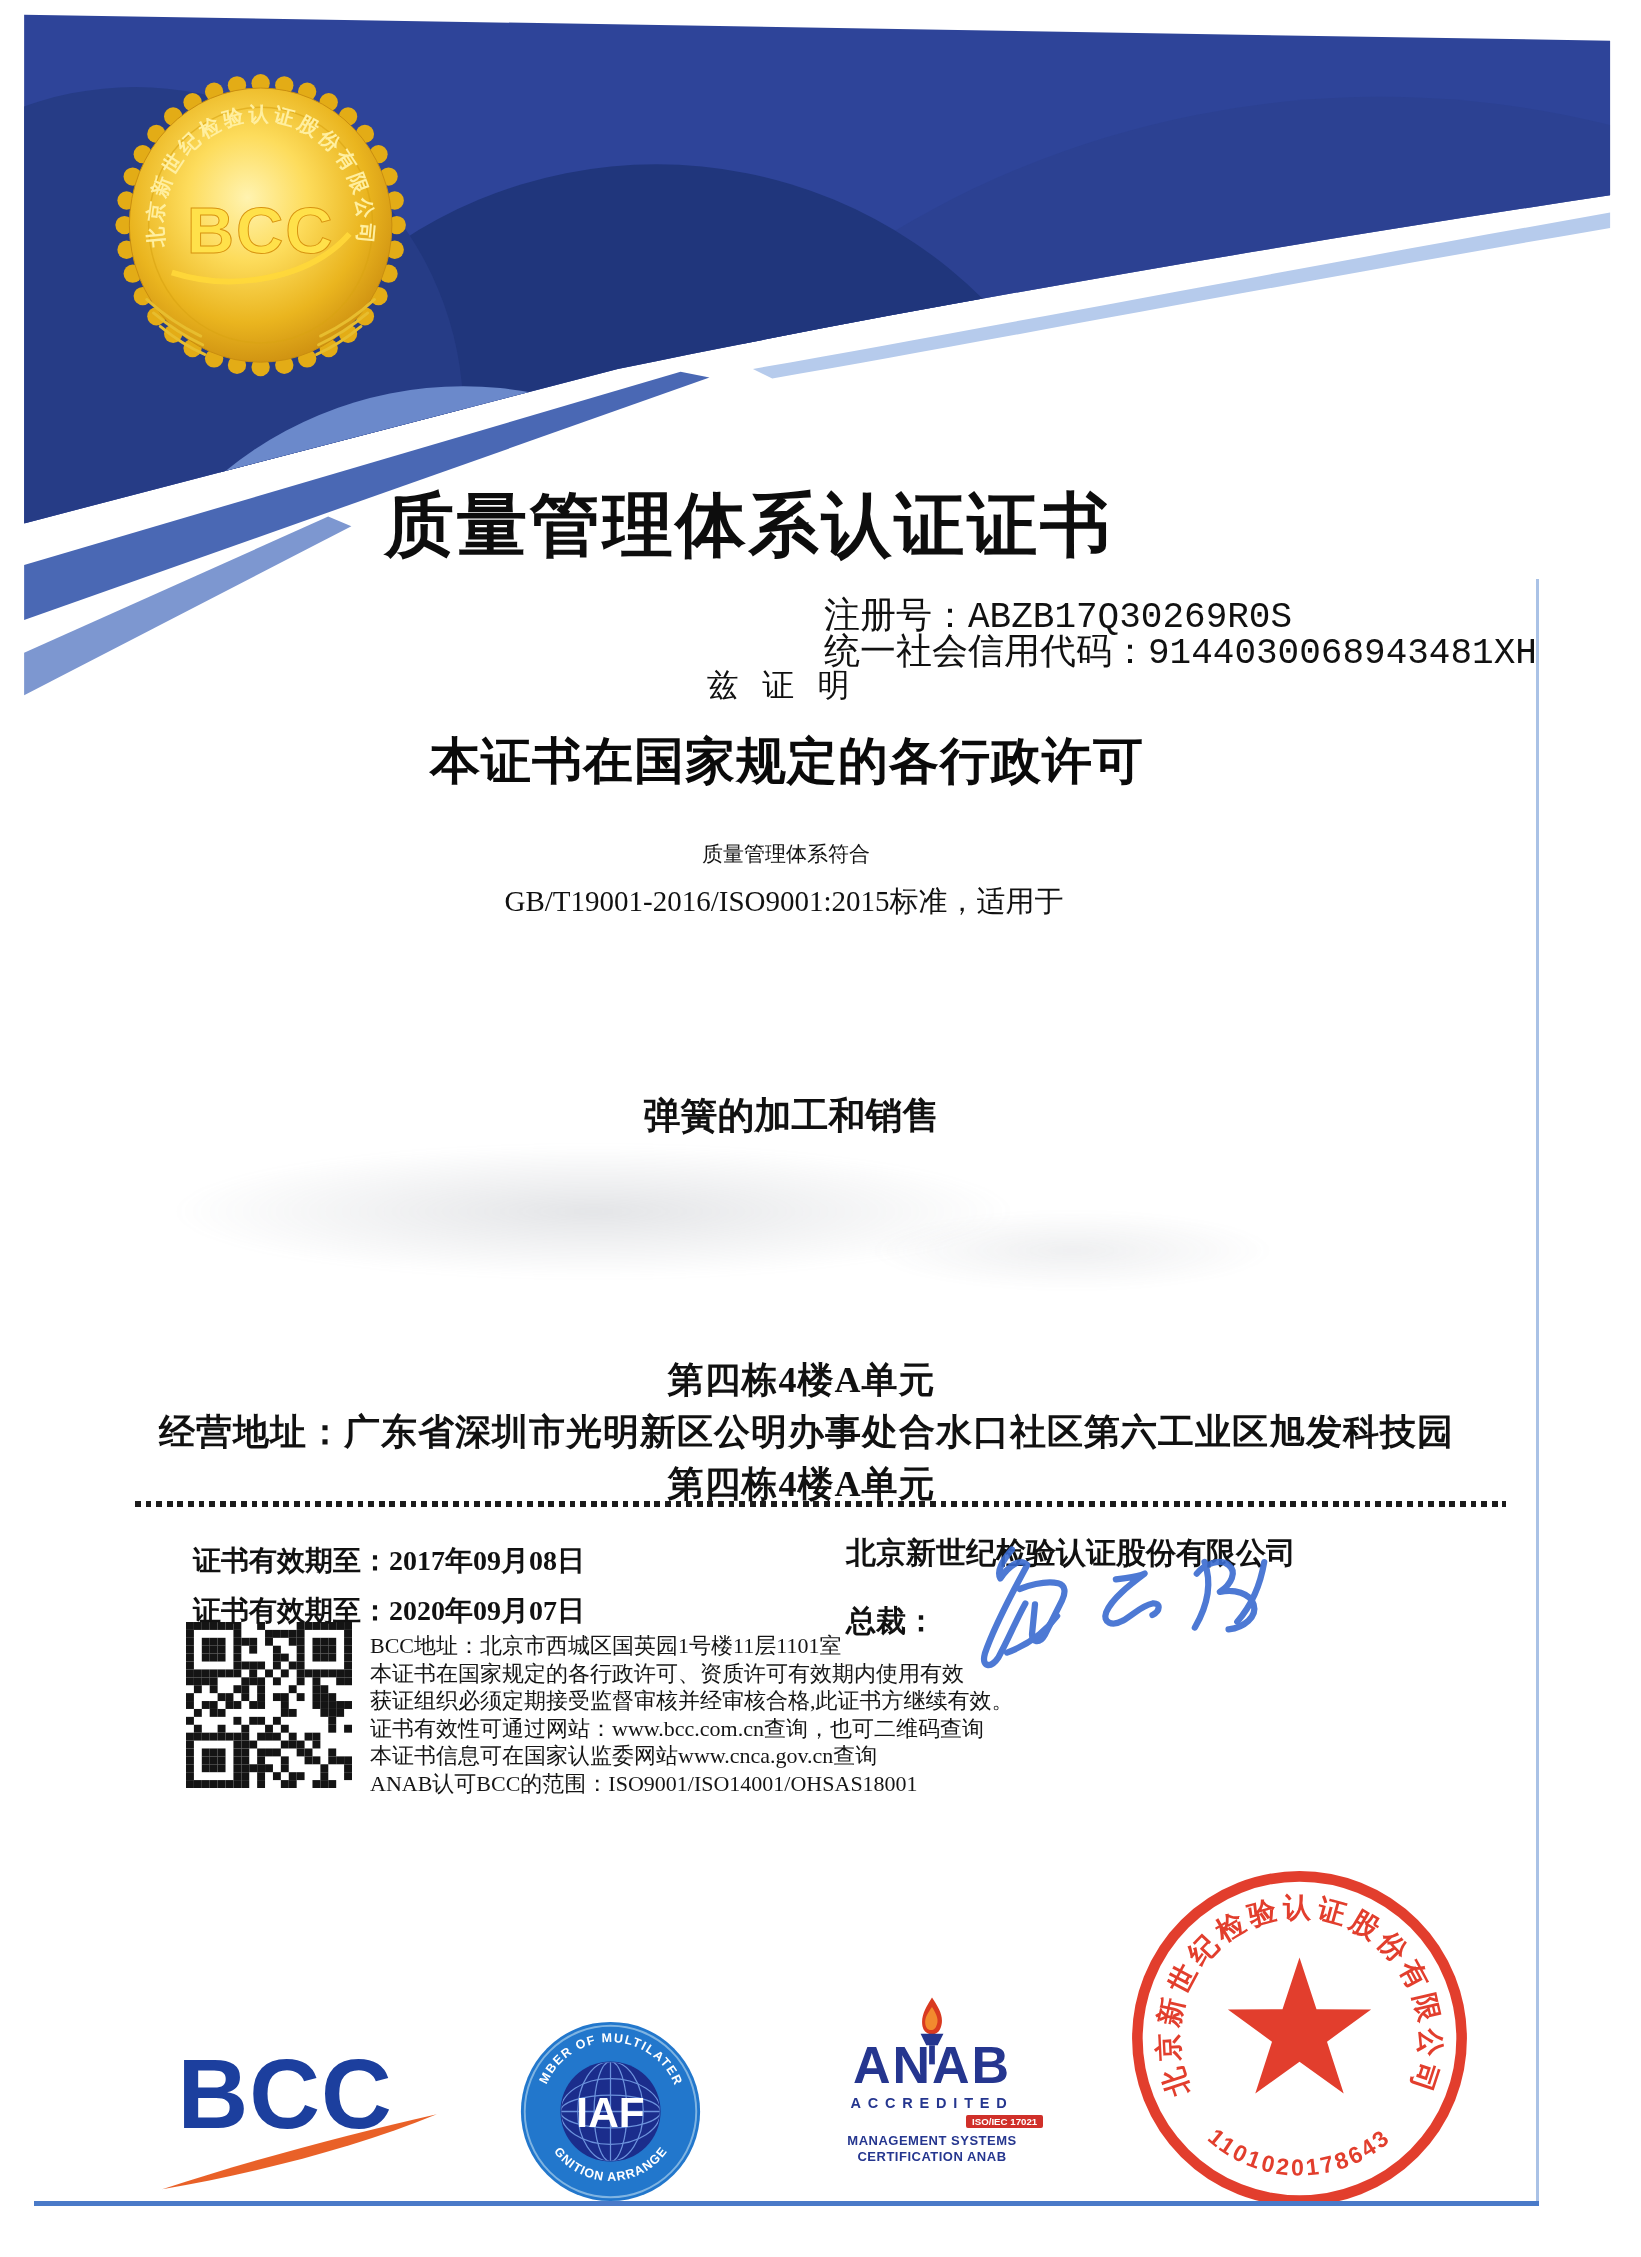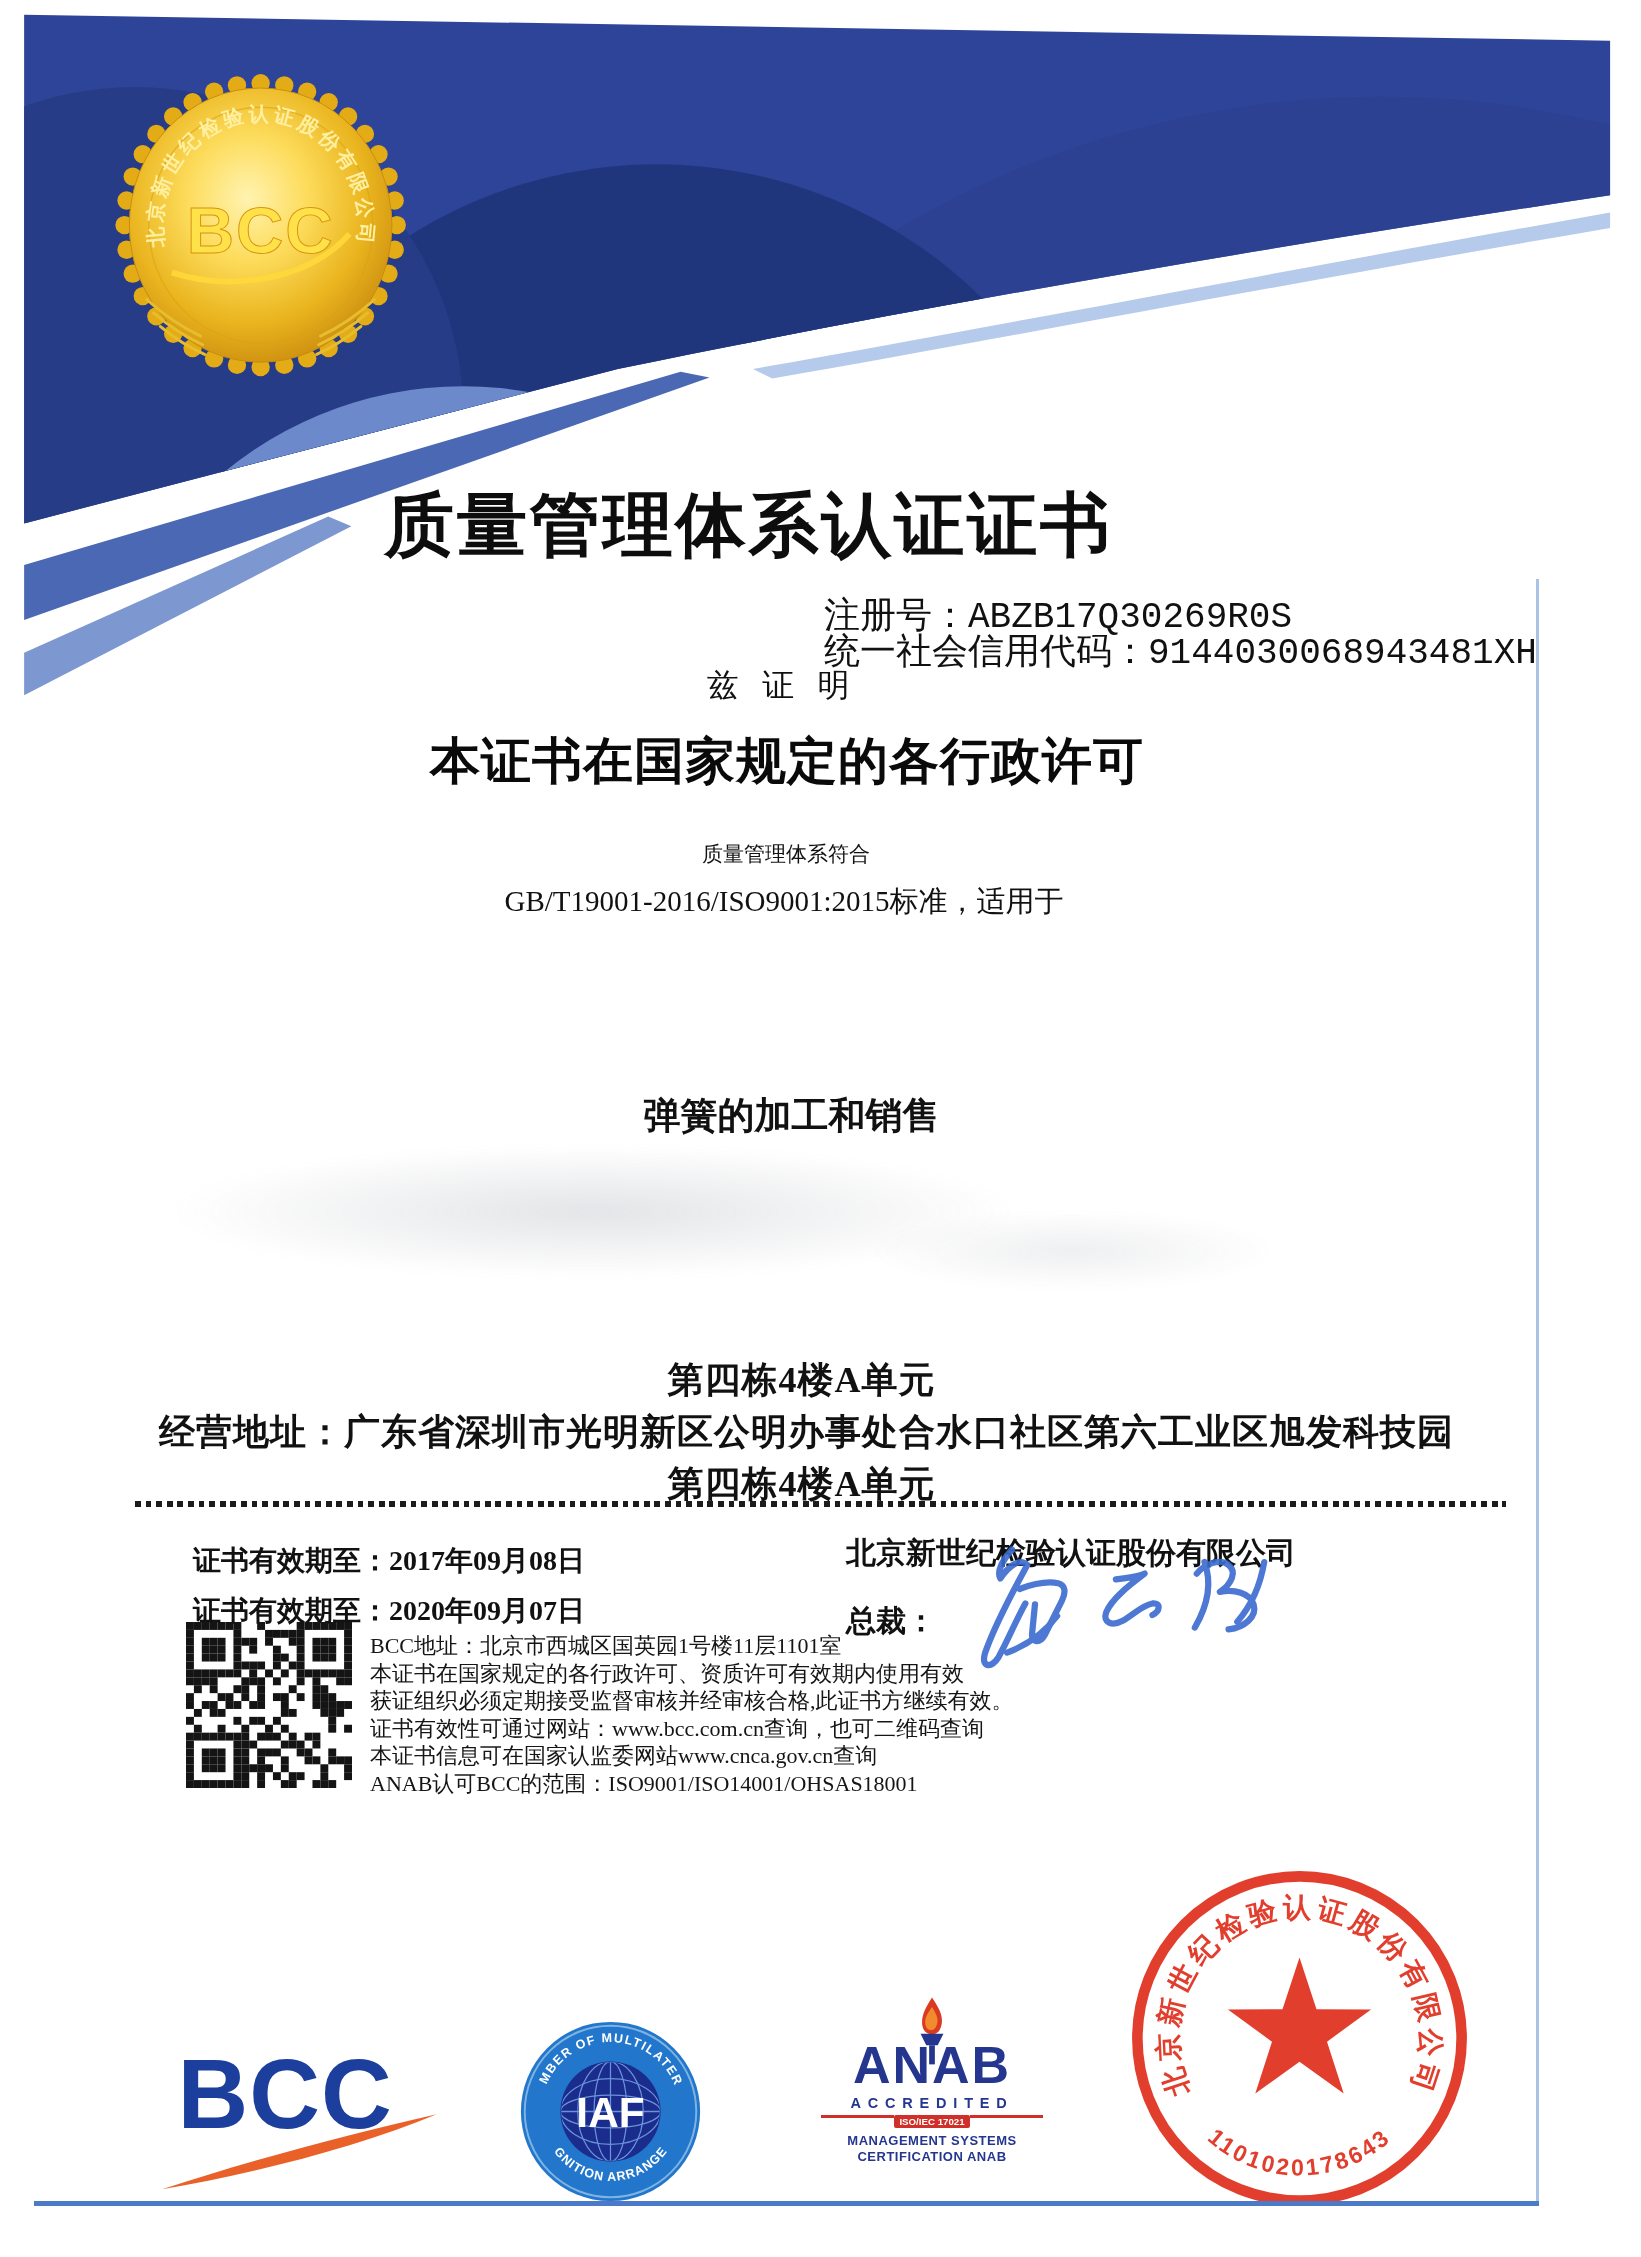--- a/index.html
+++ b/index.html
@@ -27,21 +27,21 @@
   .vline{left:1536px;top:579px;width:2.9px;height:1627px;background:#aac2e6;}
   .hrule{left:34px;top:2201px;width:1505px;height:4.8px;background:#4a7ac8;}
   
   .bcc-logo{left:162px;top:2045px;width:290px;height:154px;}
   .bcc-text{font-family:"Liberation Sans","DejaVu Sans",sans-serif;font-size:98px;font-weight:bold;
             color:#1c3f9e;letter-spacing:1px;line-height:1;}
   .anab{left:821px;top:1995px;width:222px;text-align:center;color:#25368f;
         font-family:"Liberation Sans","DejaVu Sans",sans-serif;}
   .anab-name{margin-top:44px;font-size:52px;font-weight:bold;letter-spacing:1.9px;line-height:1;}
   .anab-accr{margin-top:3.9px;font-size:14.5px;font-weight:bold;letter-spacing:6.8px;}
-  .anab-bar{display:flex;align-items:flex-start;margin-top:3.9px;}
+  .anab-bar{display:flex;align-items:flex-end;margin-top:3.9px;flex-direction:column;}
   .anab-bar .ln{flex:1;height:2.9px;background:#d0302a;}
   .anab-iso{background:#d0302a;color:#fff;font-size:9.7px;font-weight:bold;padding:1px 5.8px;border-radius:1.9px;}
   .anab-sub{margin-top:4.8px;font-size:13px;font-weight:bold;line-height:16.4px;letter-spacing:0.5px;}
 </style>
 </head>
 <body>
 
 <div id="page">
 
   <svg class="abs" style="left:0;top:0;" width="1641" height="734" viewBox="0 0 1700 760">

